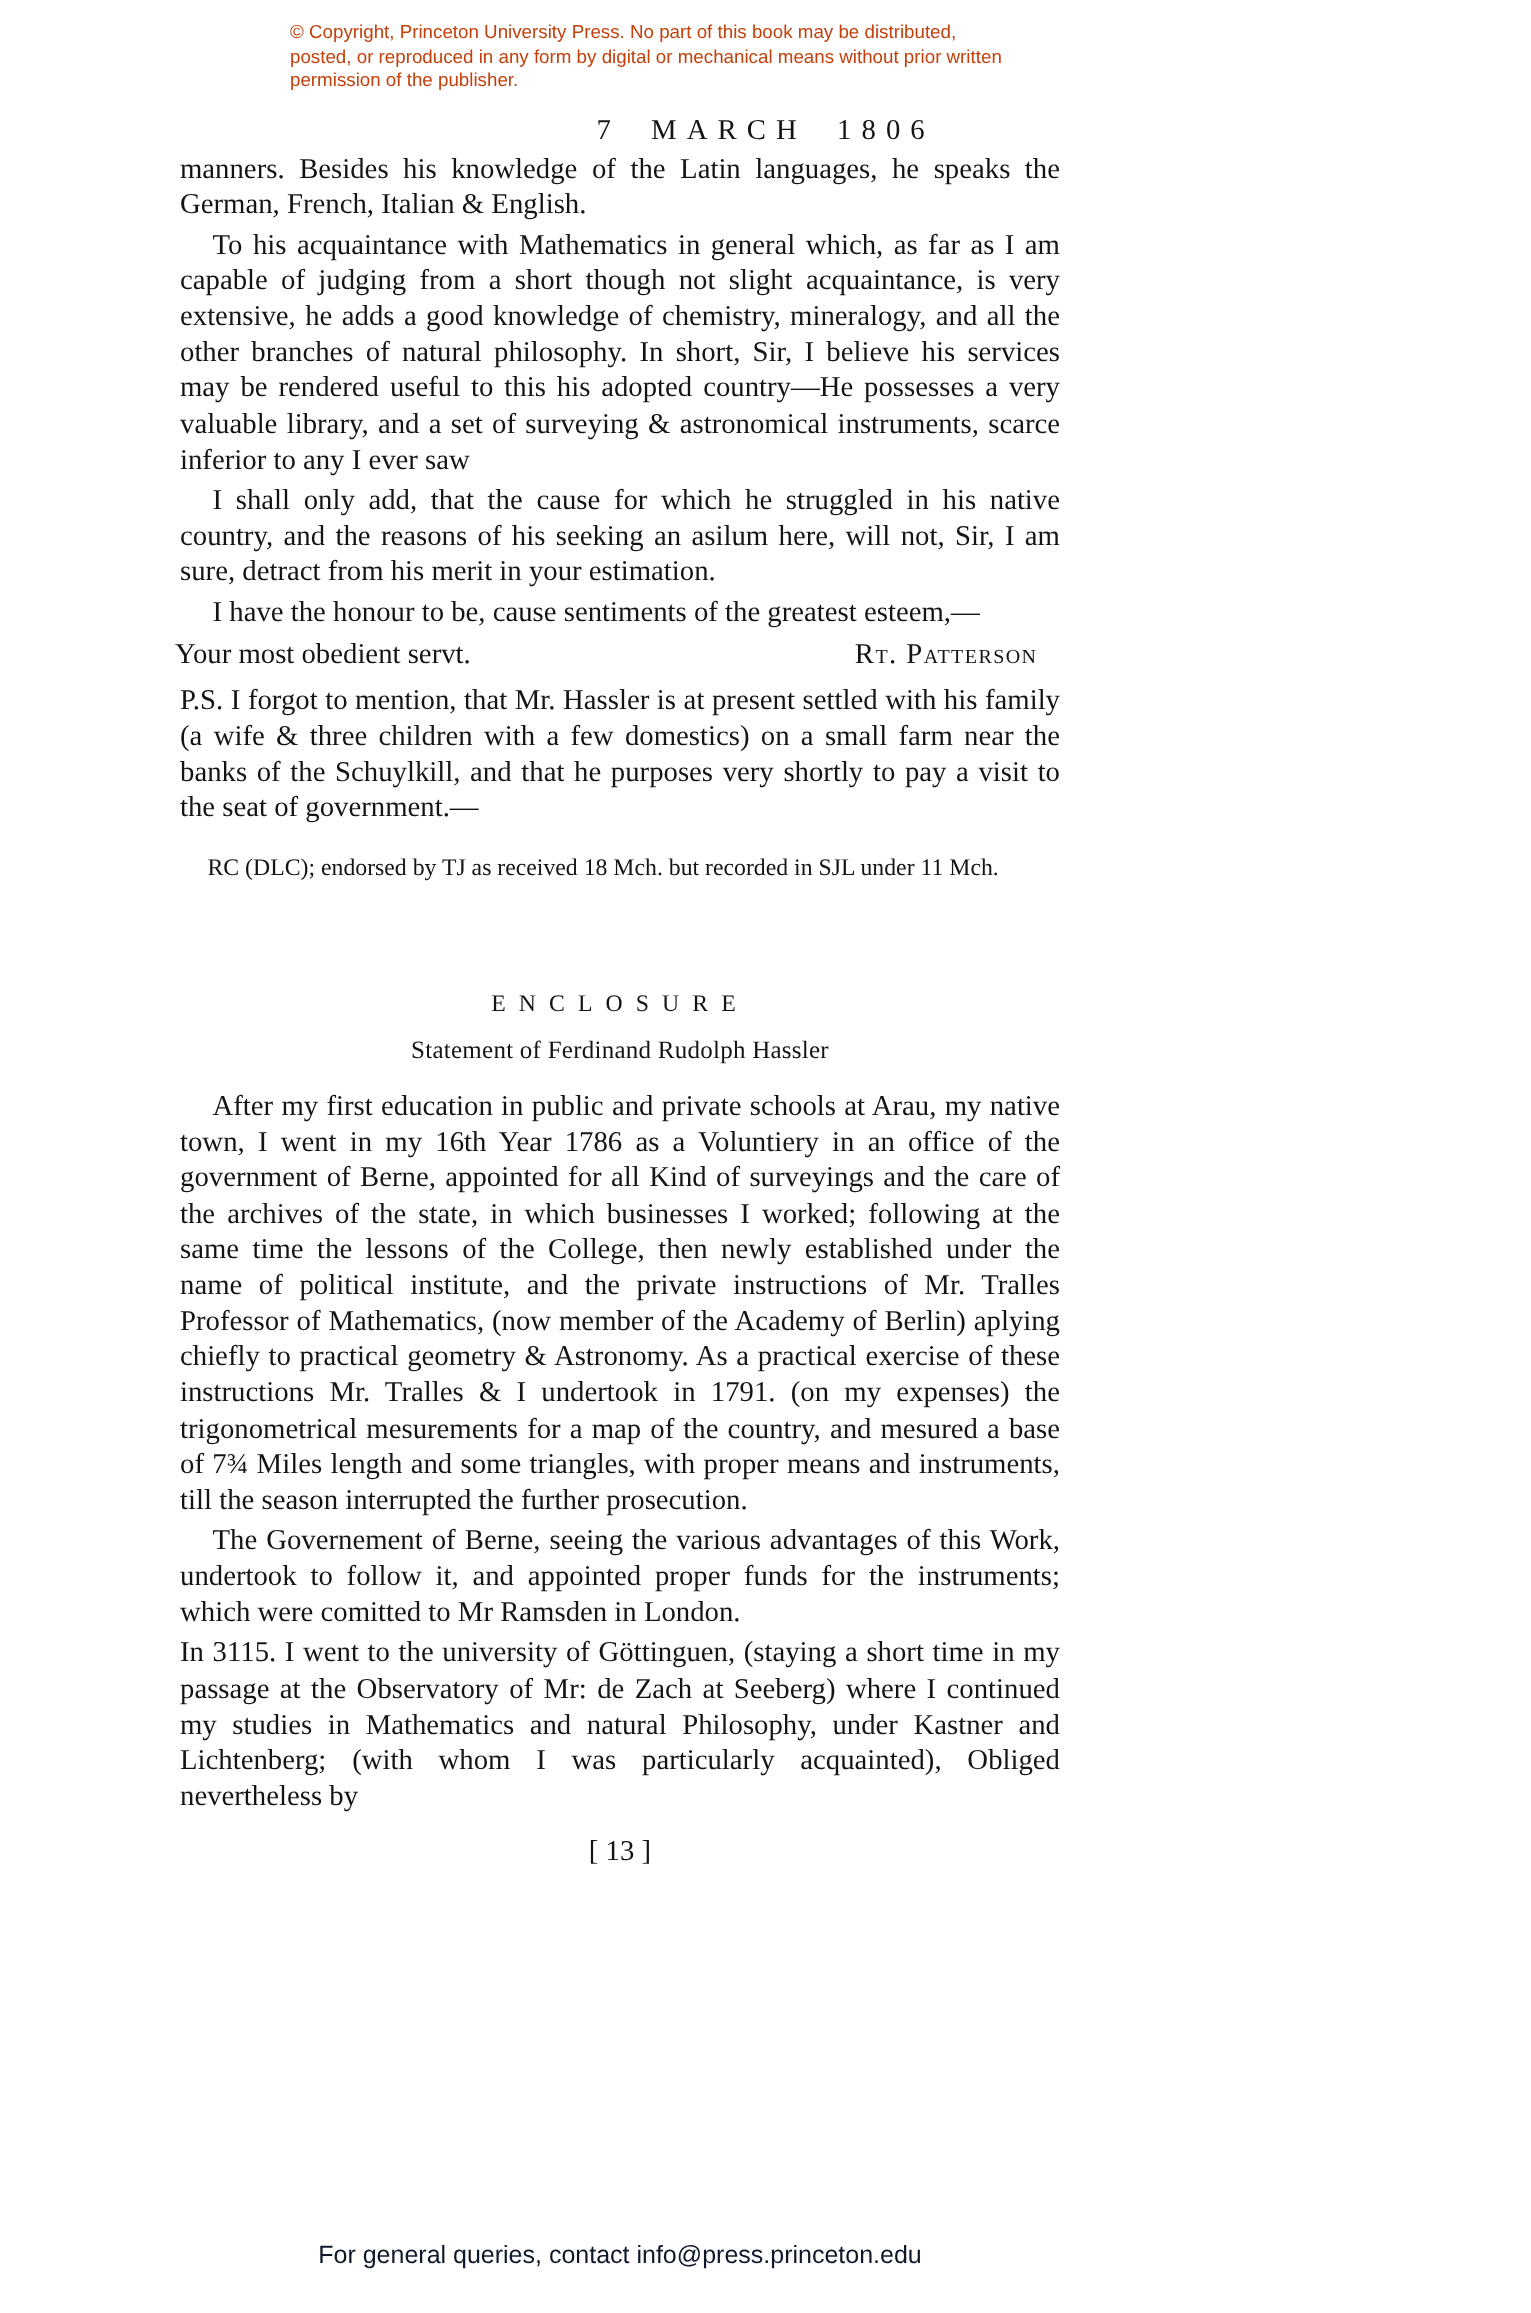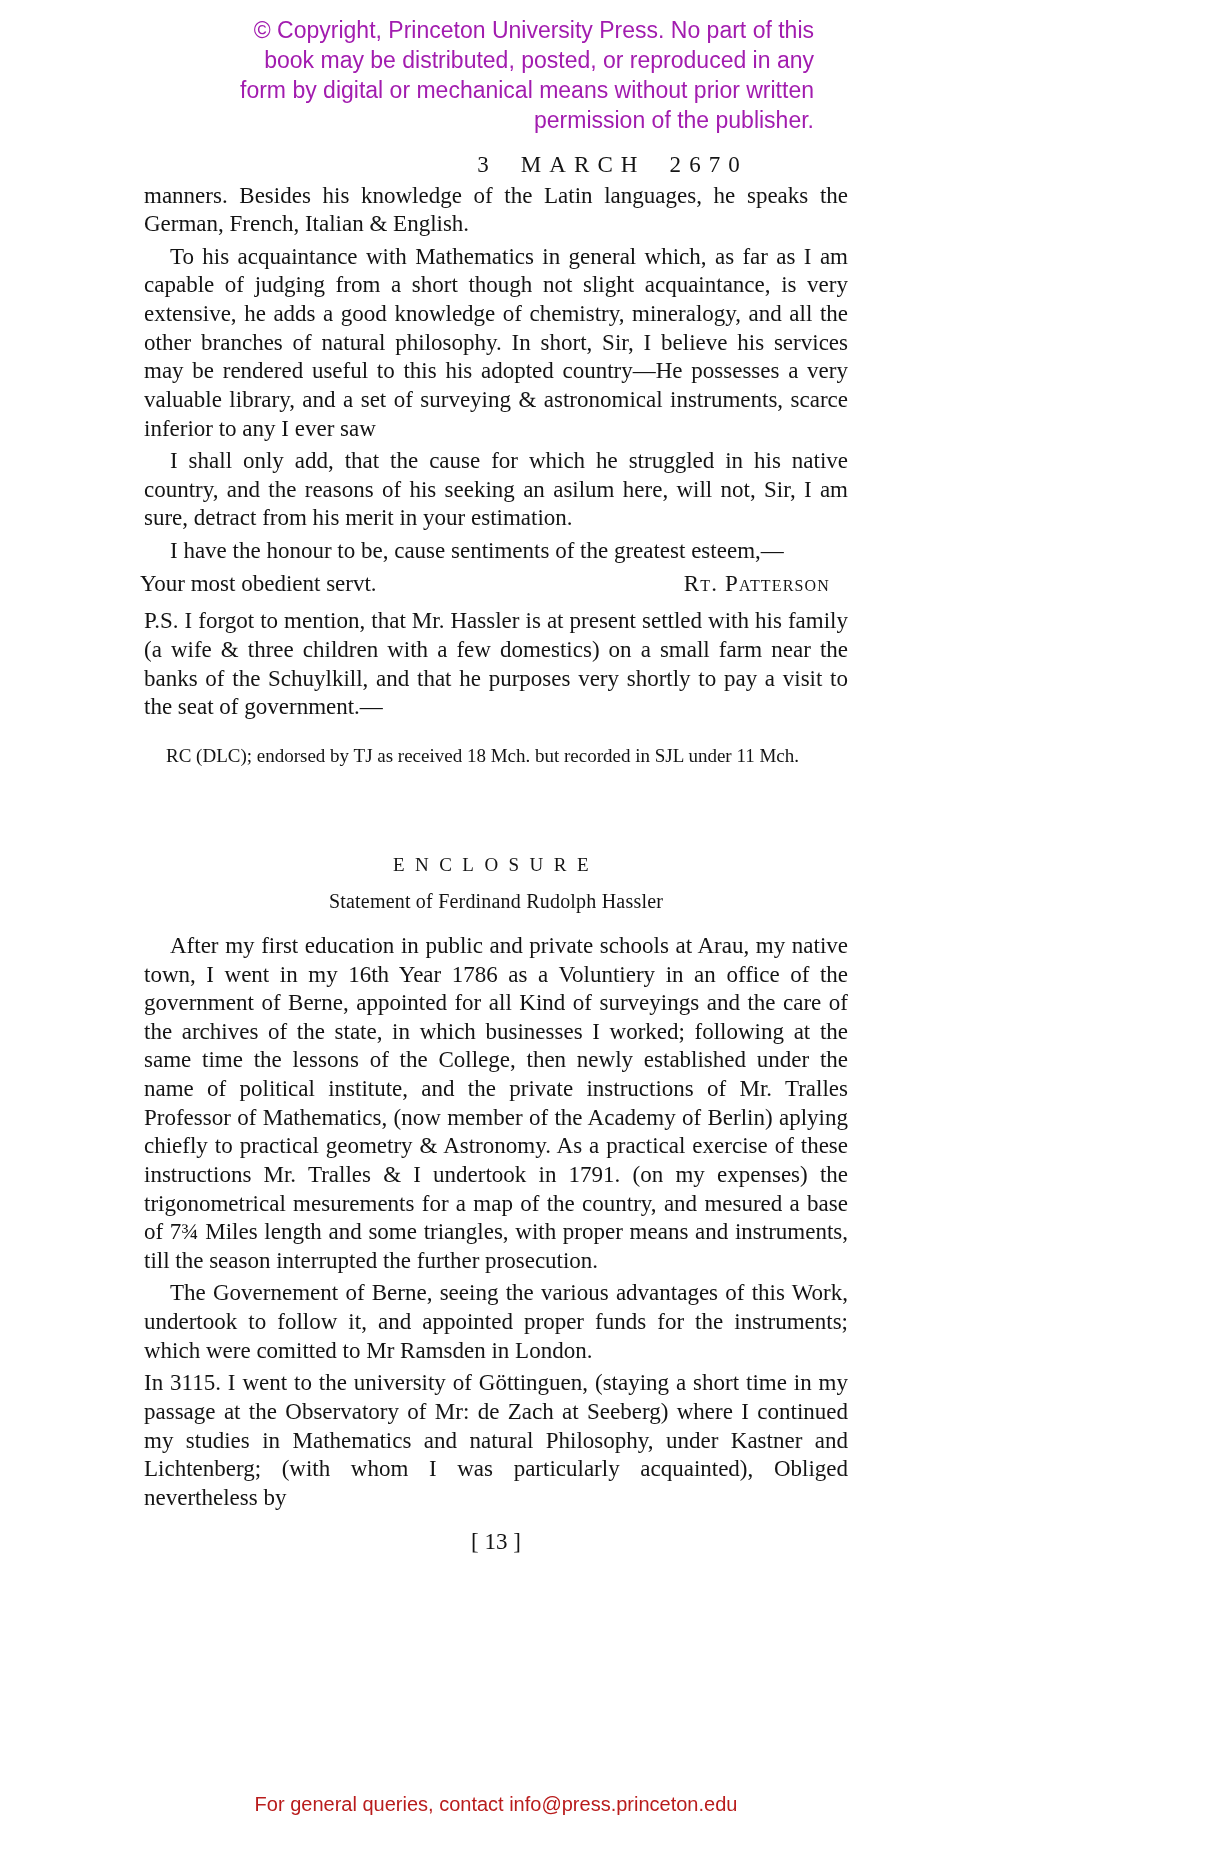--- a/index.html
+++ b/index.html
@@ -13,24 +13,24 @@
     height: 1850px;
     margin: 0 auto;
     background: #ffffff;
     color: #141414;
     overflow: hidden;
   }
   .copyright {
     margin: 16px 0 0 232px;
     width: 582px;
     font-family: "Liberation Sans", sans-serif;
-    font-size: 23px;
+    font-size: 15px;
     line-height: 1.3;
-    text-align: right;
-    color: #a21caf;
+    text-align: left;
+    color: #c2410c;
   }
   .body-col {
     margin-left: 140px;
     width: 712px;
     font-family: "Liberation Serif", serif;
     font-size: 23px;
     line-height: 1.245;
     color: #141414;
   }
   .running-head {
@@ -89,31 +89,31 @@
     font-size: 23px;
   }
   .footer {
     position: absolute;
     left: 140px;
     width: 712px;
     bottom: 34px;
     text-align: center;
     font-family: "Liberation Sans", sans-serif;
     font-size: 20px;
-    color: #b91c1c;
+    color: #0f172a;
   }
 </style>
 </head>
 <body>
 
 <div class="page">
 
   <div class="copyright">© Copyright, Princeton University Press. No part of this book may be distributed, posted, or reproduced in any form by digital or mechanical means without prior written permission of the publisher.</div>
 
-  <div class="running-head">3 MARCH 2670</div>
+  <div class="running-head">7 MARCH 1806</div>
 
   <div class="body-col">
 
     <p class="noindent justify letter-start">manners. Besides his knowledge of the Latin languages, he speaks the German, French, Italian &amp; English.</p>
 
     <p class="indent justify">To his acquaintance with Mathematics in general which, as far as I am capable of judging from a short though not slight acquaintance, is very extensive, he adds a good knowledge of chemistry, mineralogy, and all the other branches of natural philosophy. In short, Sir, I believe his services may be rendered useful to this his adopted country—He possesses a very valuable library, and a set of surveying &amp; astronomical instruments, scarce inferior to any I ever saw</p>
 
     <p class="indent justify">I shall only add, that the cause for which he struggled in his native country, and the reasons of his seeking an asilum here, will not, Sir, I am sure, detract from his merit in your estimation.</p>
 
     <p class="closing-line">I have the honour to be, cause sentiments of the greatest esteem,—</p>

